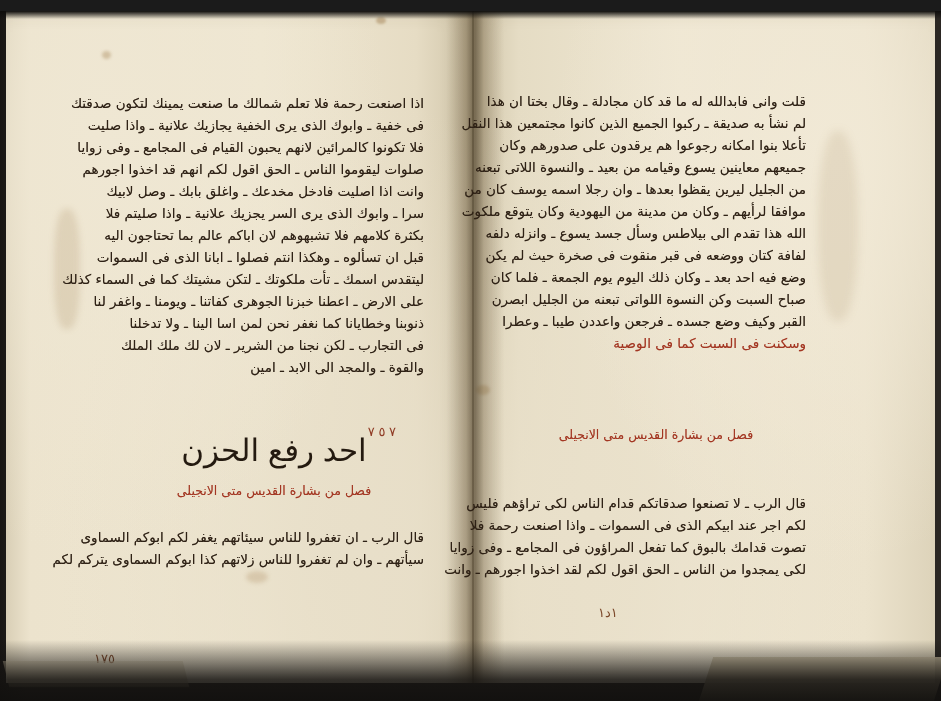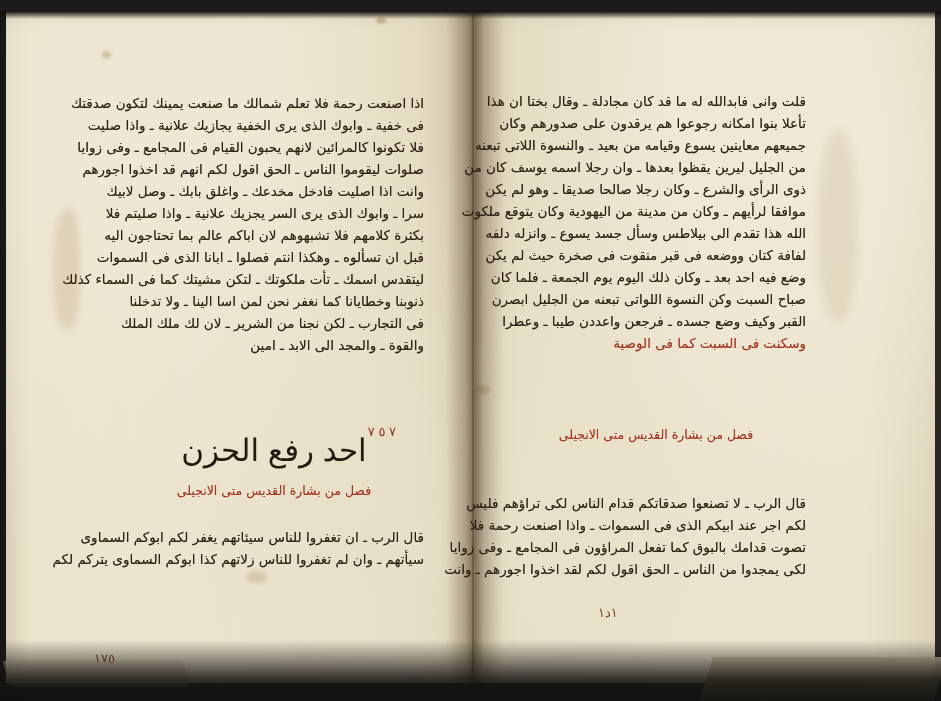--- a/index.html
+++ b/index.html
@@ -237,20 +237,21 @@
     <div class="textblock" id="left-text">
       <span class="ln">اذا اصنعت رحمة فلا تعلم شمالك ما صنعت يمينك لتكون صدقتك</span>
       <span class="ln">فى خفية ـ وابوك الذى يرى الخفية يجازيك علانية ـ واذا صليت</span>
       <span class="ln">فلا تكونوا كالمرائين لانهم يحبون القيام فى المجامع ـ وفى زوايا</span>
       <span class="ln">صلوات ليقوموا الناس ـ الحق اقول لكم انهم قد اخذوا اجورهم</span>
       <span class="ln">وانت اذا اصليت فادخل مخدعك ـ واغلق بابك ـ وصل لابيك</span>
       <span class="ln">سرا ـ وابوك الذى يرى السر يجزيك علانية ـ واذا صليتم فلا</span>
       <span class="ln">بكثرة كلامهم فلا تشبهوهم لان اباكم عالم بما تحتاجون اليه</span>
       <span class="ln">قبل ان تسألوه ـ وهكذا انتم فصلوا ـ ابانا الذى فى السموات</span>
       <span class="ln">ليتقدس اسمك ـ تأت ملكوتك ـ لتكن مشيتك كما فى السماء كذلك</span>
+      <span class="ln">على الارض ـ اعطنا خبزنا الجوهرى كفاتنا ـ ويومنا ـ واغفر لنا</span>
       <span class="ln">ذنوبنا وخطايانا كما نغفر نحن لمن اسا الينا ـ ولا تدخلنا</span>
       <span class="ln">فى التجارب ـ لكن نجنا من الشرير ـ لان لك ملك الملك</span>
       <span class="ln">والقوة ـ والمجد الى الابد ـ امين</span>
     </div>
 
     <div class="display-heading">
       <span class="marks">٧ ٥ ٧</span>
       <span>احد رفع الحزن</span>
     </div>
 
@@ -260,24 +261,24 @@
 
     <div class="textblock" style="left:118px; top:520px; width:300px;">
       <span class="ln">قال الرب ـ ان تغفروا للناس سيئاتهم يغفر لكم ابوكم السماوى</span>
       <span class="ln">سيأتهم ـ وان لم تغفروا للناس زلاتهم كذا ابوكم السماوى يتركم لكم</span>
     </div>
 
     <div class="folio" id="folio-left">١٧٥</div>
 
     <div class="textblock" id="right-text">
       <span class="ln">قلت وانى فابدالله له ما قد كان مجادلة ـ وقال بختا ان هذا</span>
+      <span class="ln">لم نشأ به صديقة ـ ركبوا الجميع الذين كانوا مجتمعين هذا النقل</span>
       <span class="ln">تأعلا بنوا امكانه رجوعوا هم يرقدون على صدورهم وكان</span>
       <span class="ln">جميعهم معاينين يسوع وقيامه من بعيد ـ والنسوة اللاتى تبعنه</span>
       <span class="ln">من الجليل ليرين يقظوا بعدها ـ وان رجلا اسمه يوسف كان من</span>
-      <span class="ln">ذوى الرأى والشرع ـ وكان رجلا صالحا صديقا ـ وهو لم يكن</span>
       <span class="ln">موافقا لرأيهم ـ وكان من مدينة من اليهودية وكان يتوقع ملكوت</span>
       <span class="ln">الله هذا تقدم الى بيلاطس وسأل جسد يسوع ـ وانزله دلفه</span>
       <span class="ln">لفافة كتان ووضعه فى قبر منقوت فى صخرة حيث لم يكن</span>
       <span class="ln">وضع فيه احد بعد ـ وكان ذلك اليوم يوم الجمعة ـ فلما كان</span>
       <span class="ln">صباح السبت وكن النسوة اللواتى تبعنه من الجليل ابصرن</span>
       <span class="ln">القبر وكيف وضع جسده ـ فرجعن واعددن طيبا ـ وعطرا</span>
       <span class="ln rubric">وسكنت فى السبت كما فى الوصية</span>
     </div>
 
     <div class="textblock" style="left:500px; top:418px; width:300px; text-align:center;">

